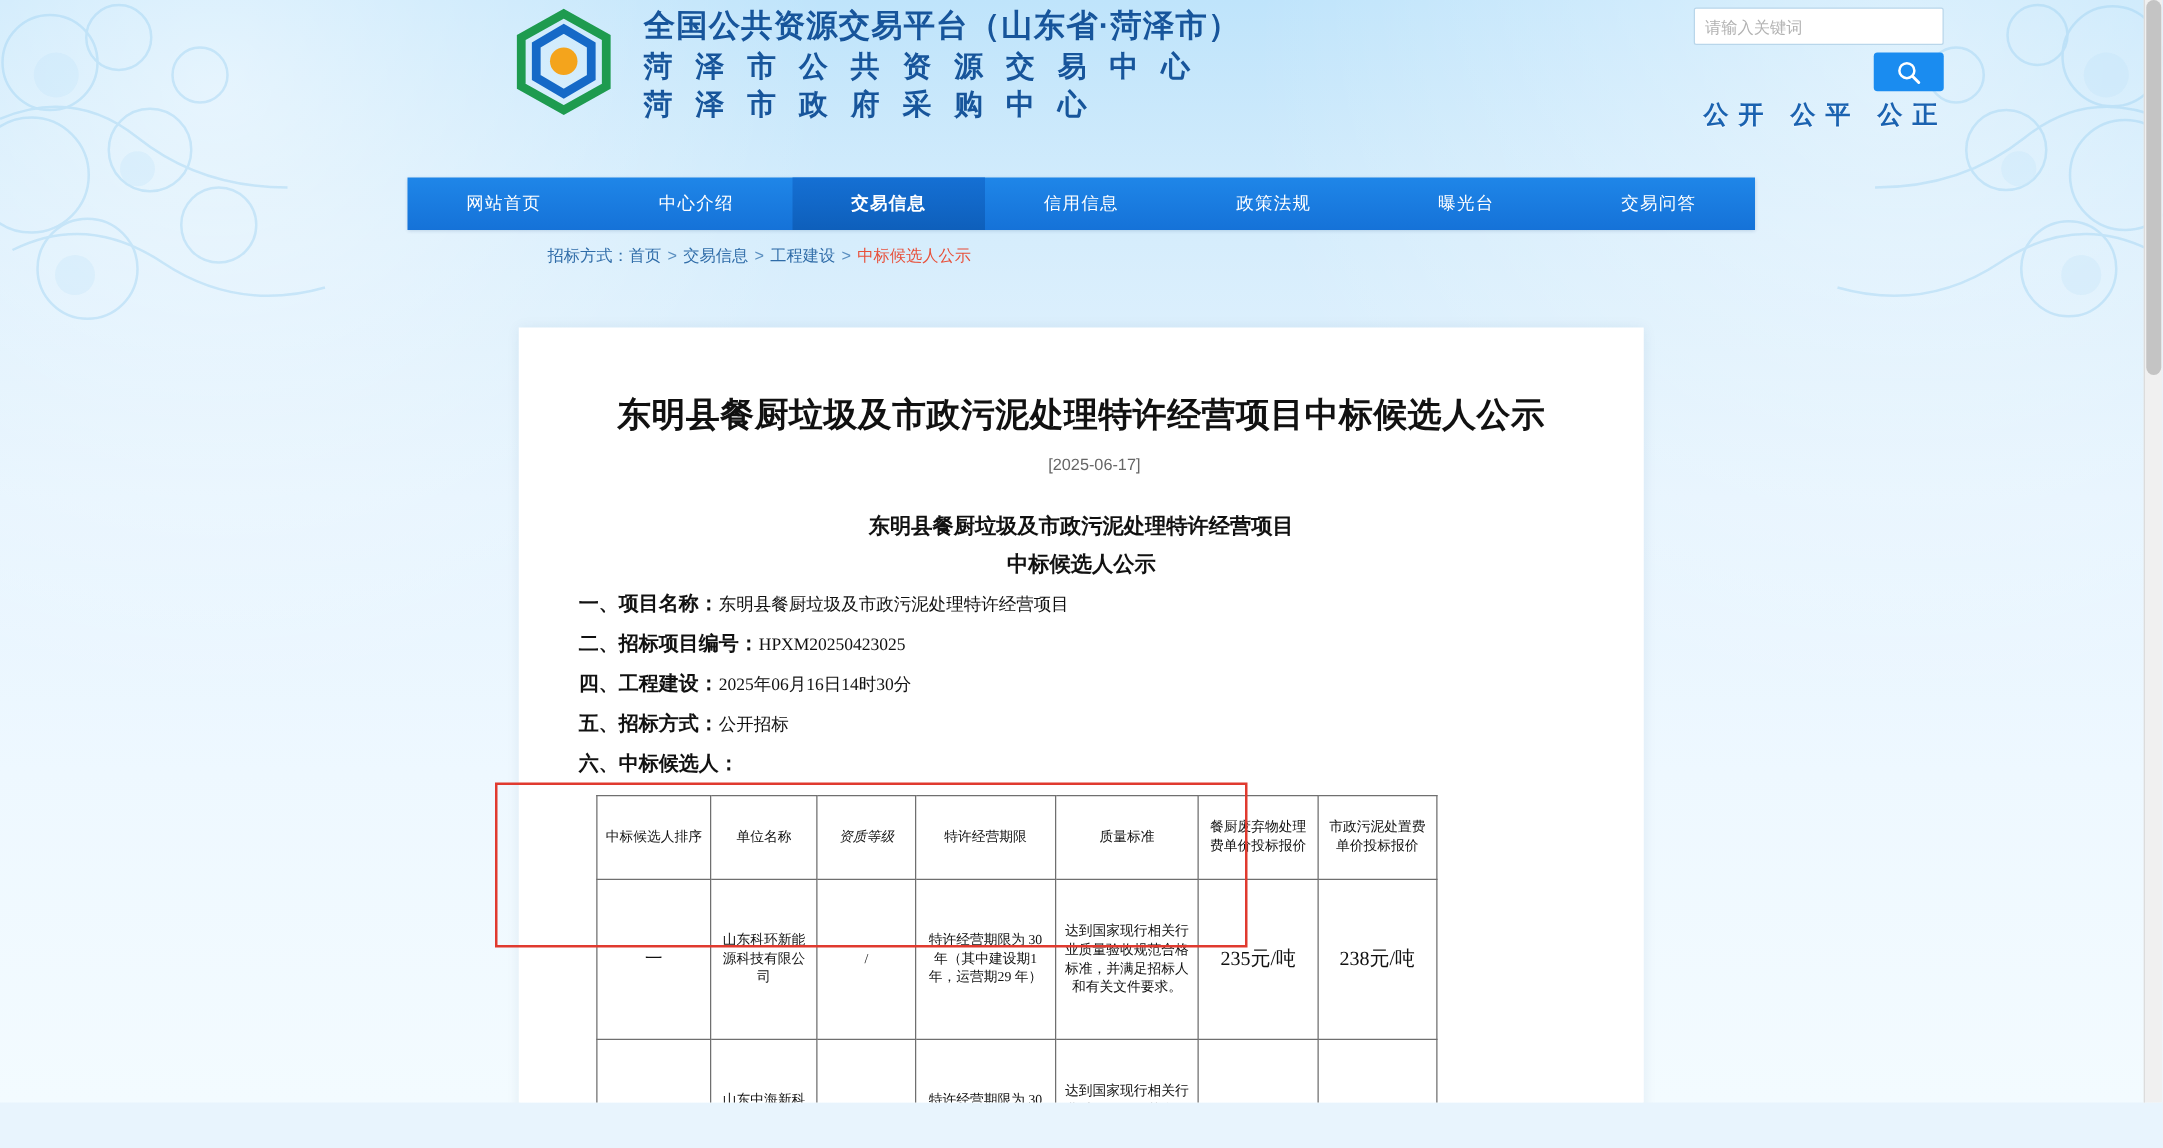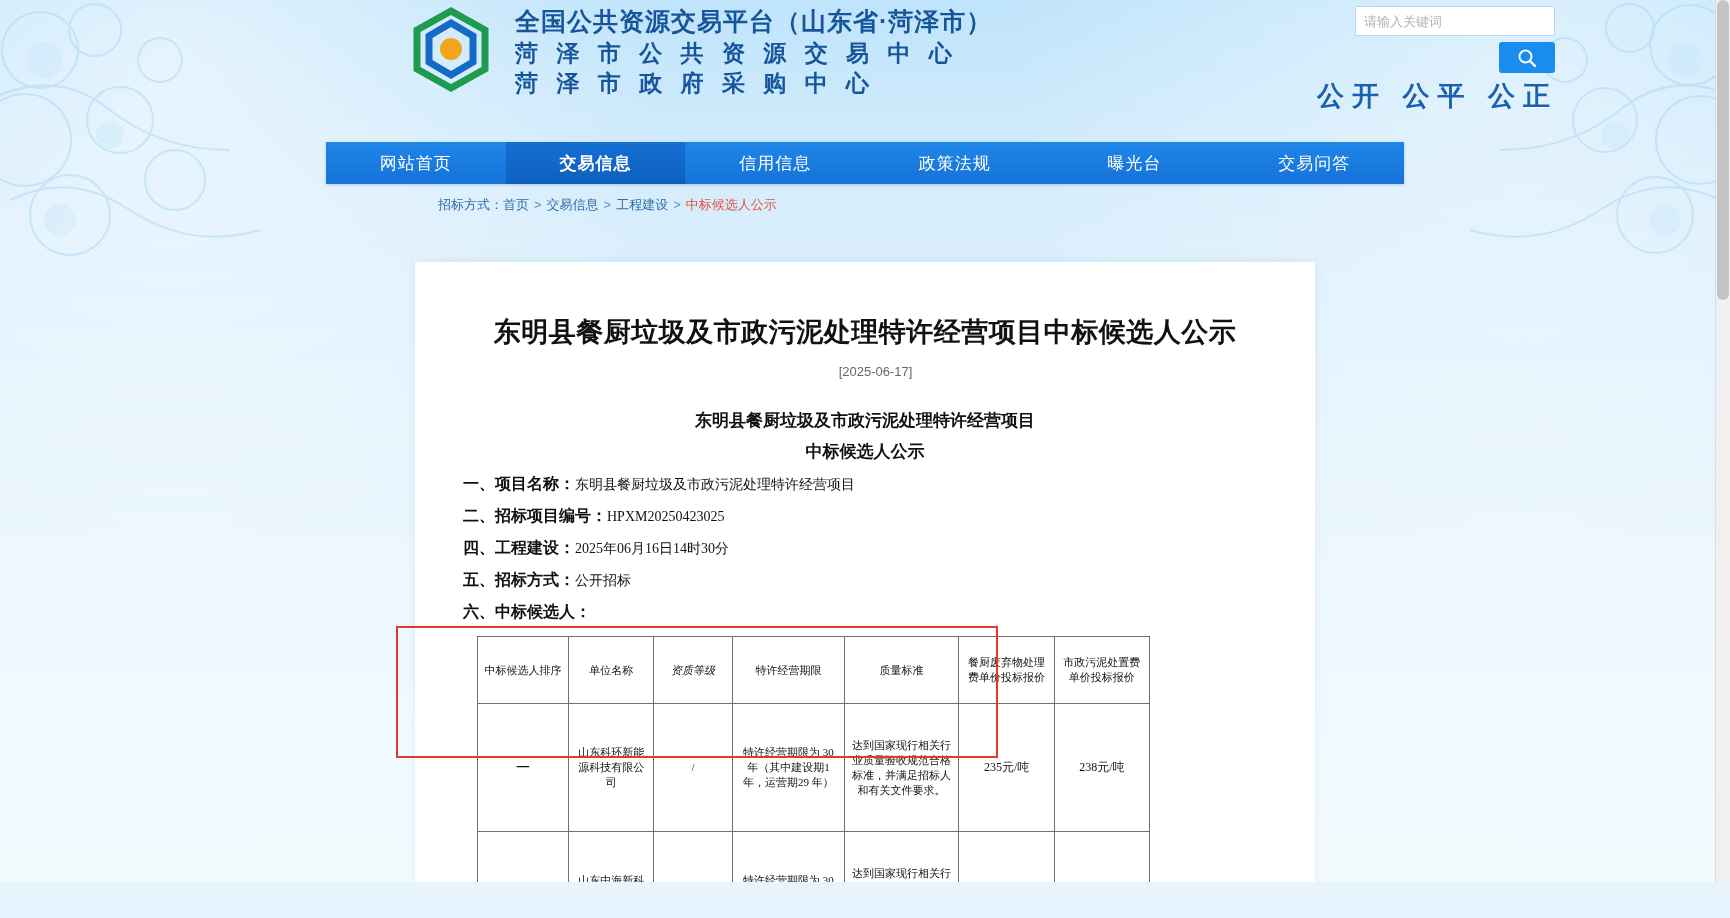--- a/index.html
+++ b/index.html
@@ -104,21 +104,21 @@
     cursor: pointer;
     display: flex;
     align-items: center;
     justify-content: center;
   }
   .slogan {
     position: absolute;
     right: 172px;
     top: 78px;
     color: #1a62b0;
-    font-size: 27px;
+    font-size: 20px;
     font-weight: bold;
     letter-spacing: 8px;
     text-shadow: 0 1px 1px rgba(255,255,255,.7);
   }
 
   
   .nav {
     position: absolute;
     left: 326px;
     top: 142px;
@@ -128,21 +128,21 @@
     display: flex;
     align-items: stretch;
     box-shadow: 0 1px 3px rgba(0,60,120,.2);
   }
   .nav-item {
     flex: 1;
     display: flex;
     align-items: center;
     justify-content: center;
     color: #fff;
-    font-size: 17px;
+    font-size: 14px;
     letter-spacing: 1px;
     cursor: pointer;
   }
   .nav-item.active {
     background: linear-gradient(180deg,#1570d4 0%,#0e5fbb 100%);
     font-weight: bold;
   }
 
   
   .breadcrumb {
@@ -215,21 +215,21 @@
     text-align: center;
     vertical-align: middle;
     font-weight: normal;
     font-size: 11px;
     line-height: 15px;
     padding: 5px 4px;
     color: #111;
   }
   table.bid th { height: 56px; }
   table.bid td.rank { font-size: 14px; }
-  table.bid td.price { font-size: 12px; }
+  table.bid td.price { font-size: 16px; }
   .col1 { width: 80px; }
   .col2 { width: 74px; }
   .col3 { width: 68px; font-style: italic; }
   .col4 { width: 100px; }
   .col5 { width: 103px; }
   .col6 { width: 84px; }
   .col7 { width: 84px; }
 
   
   .highlight-box {
@@ -328,20 +328,21 @@
           <line x1="14" y1="14" x2="19" y2="19" stroke="#fff" stroke-width="2.4" stroke-linecap="round"></line>
         </svg>
       </button>
     </div>
 
     <div class="slogan">公开 公平 公正</div>
   </div>
 
   <div class="nav">
     <div class="nav-item">网站首页</div>
+    <div class="nav-item">中心介绍</div>
     <div class="nav-item active">交易信息</div>
     <div class="nav-item">信用信息</div>
     <div class="nav-item">政策法规</div>
     <div class="nav-item">曝光台</div>
     <div class="nav-item">交易问答</div>
   </div>
 
   <div class="breadcrumb">
     <span>招标方式：</span><a>首页</a><span class="sep">&gt;</span><a>交易信息</a><span class="sep">&gt;</span><a>工程建设</a><span class="sep">&gt;</span><span class="cur">中标候选人公示</span>
   </div>

